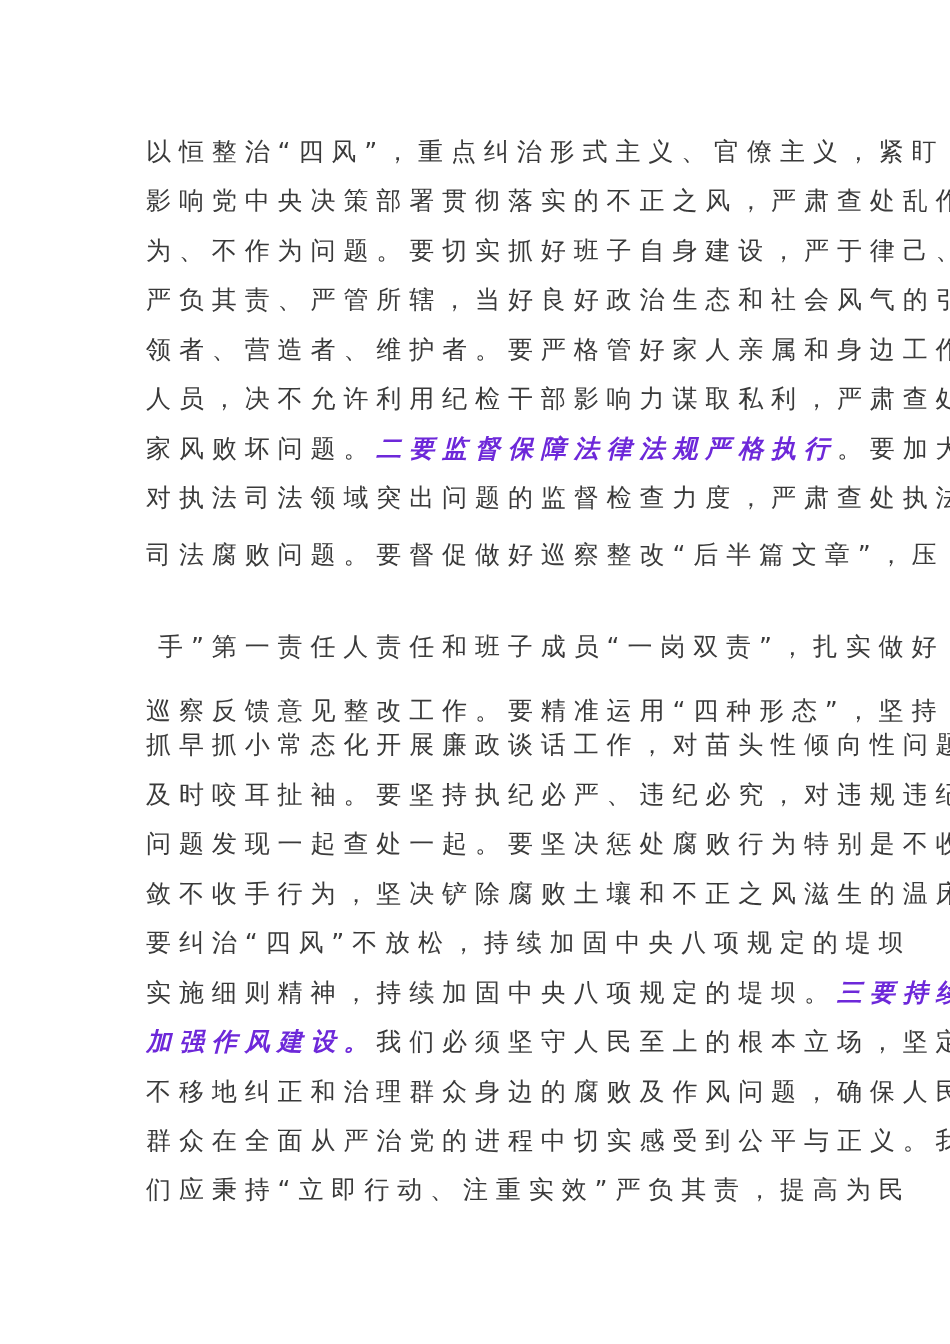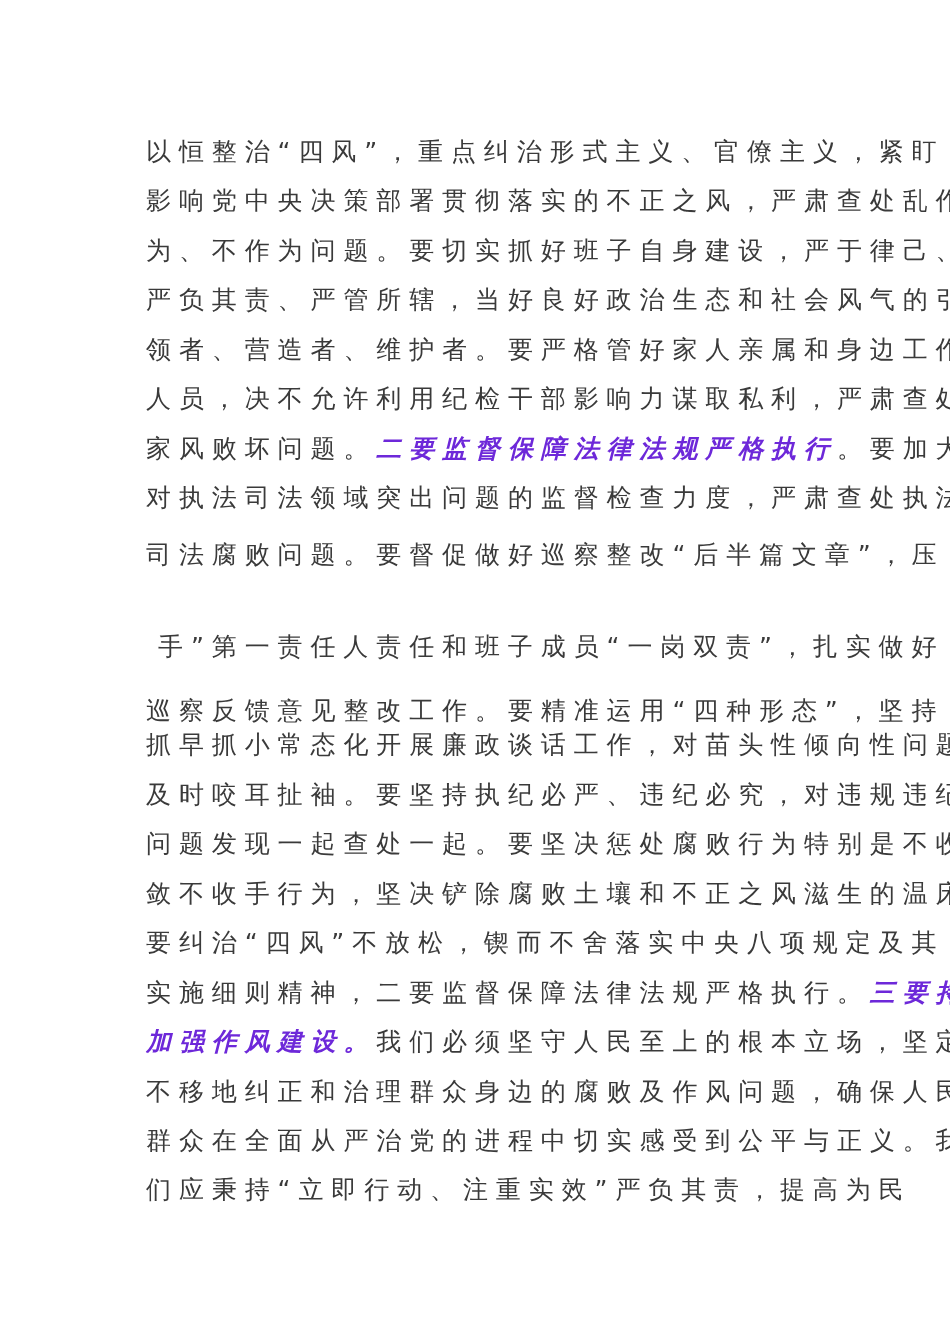--- a/index.html
+++ b/index.html
@@ -32,19 +32,19 @@
     <div class="line" style="top: 381.25px;"><span>人员，决不允许利用纪检干部影响力谋取私利，严肃查处</span></div>
     <div class="line" style="top: 430.7px;"><span>家风败坏问题。</span><b>二要监督保障法律法规严格执行</b><span>。要加大</span></div>
     <div class="line" style="top: 480.15px;"><span>对执法司法领域突出问题的监督检查力度，严肃查处执法</span></div>
     <div class="line" style="top: 529.6px; margin-top: 7px;"><span>司法腐败问题。要督促做好巡察整改“后半篇文章”，压</span></div>
     <div class="line" style="top: 628.5px; margin-left: 12px;"><span>手”第一责任人责任和班子成员“一岗双责”，扎实做好</span></div>
     <div class="line" style="top: 677.95px; margin-top: 15px;"><span>巡察反馈意见整改工作。要精准运用“四种形态”，坚持</span></div>
     <div class="line" style="top: 727.4px;"><span>抓早抓小常态化开展廉政谈话工作，对苗头性倾向性问题</span></div>
     <div class="line" style="top: 776.85px;"><span>及时咬耳扯袖。要坚持执纪必严、违纪必究，对违规违纪</span></div>
     <div class="line" style="top: 826.3px;"><span>问题发现一起查处一起。要坚决惩处腐败行为特别是不收</span></div>
     <div class="line" style="top: 875.75px;"><span>敛不收手行为，坚决铲除腐败土壤和不正之风滋生的温床</span></div>
-    <div class="line" style="top: 925.2px;"><span>要纠治“四风”不放松，锲而不舍落实中央八项规定及其</span></div>
-    <div class="line" style="top: 974.65px;"><span>实施细则精神，二要监督保障法律法规严格执行。</span><b>三要持续</b></div>
+    <div class="line" style="top: 925.2px;"><span>要纠治“四风”不放松，持续加固中央八项规定的堤坝</span></div>
+    <div class="line" style="top: 974.65px;"><span>实施细则精神，持续加固中央八项规定的堤坝。</span><b>三要持续</b></div>
     <div class="line" style="top: 1024.1px;"><b>加强作风建设。</b><span>我们必须坚守人民至上的根本立场，坚定</span></div>
     <div class="line" style="top: 1073.55px;"><span>不移地纠正和治理群众身边的腐败及作风问题，确保人民</span></div>
     <div class="line" style="top: 1123px;"><span>群众在全面从严治党的进程中切实感受到公平与正义。我</span></div>
     <div class="line" style="top: 1172.45px;"><span>们应秉持“立即行动、注重实效”严负其责，提高为民</span></div>
   </div>
 
 </body></html>

